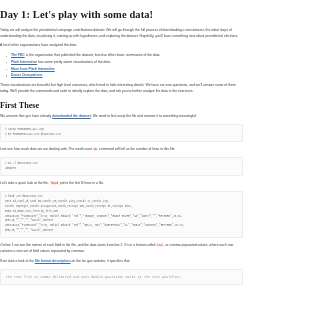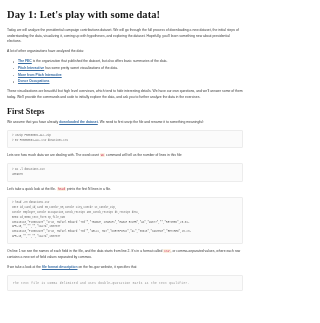--- a/index.html
+++ b/index.html
@@ -9,21 +9,21 @@
   }
   body {
     width: 250px;
     height: 323px;
     overflow: hidden;
     font-family: "Liberation Sans", sans-serif;
     color: #333333;
     -webkit-font-smoothing: antialiased;
   }
   .page {
-    padding: 6px 7px 0 7px;
+    padding: 6px 7px 0 0;
     box-sizing: border-box;
     width: 250px;
   }
   h1.title {
     font-family: "Liberation Serif", serif;
     font-size: 10.5px;
     font-weight: bold;
     color: #1a1a1a;
     margin: 3px 0 7px 0;
     letter-spacing: 0.1px;
@@ -120,21 +120,21 @@
 
   <ul class="links">
     <li><a class="link" href="#">The FEC</a><span> is the organization that published the dataset, but also offers basic summaries of the data.</span></li>
     <li><a class="link" href="#">Pitch Interactive</a><span> has some pretty sweet visualizations of the data.</span></li>
     <li><a class="link" href="#">More from Pitch Interactive</a><span></span></li>
     <li><a class="link" href="#">Donor Occupations</a><span></span></li>
   </ul>
 
   <p class="para">These visualizations are beautiful but high level overviews, which tend to hide interesting details. We have our own questions, and we'll answer some of them today. We'll provide the commands and code to initially explore the data, and ask you to further analyze the data in the exercises.</p>
 
-  <h2 class="section">First Steps</h2>
+  <h2 class="section">First These</h2>
 
   <p class="para"><span>We assume that you have already </span><a class="link" href="#">downloaded the dataset</a><span>. We need to first unzip the file and rename it to something meaningful:</span></p>
 
   <pre class="codeblock">&gt; unzip P00000001-ALL.zip
 &gt; mv P00000001-ALL.csv donations.csv</pre>
 
   <p class="para"><span>Lets see how much data we are dealing with. The word count </span><code class="inline">wc</code><span> command will tell us the number of lines in this file:</span></p>
 
   <pre class="codeblock">&gt; wc -l donations.csv
 4059675</pre>

